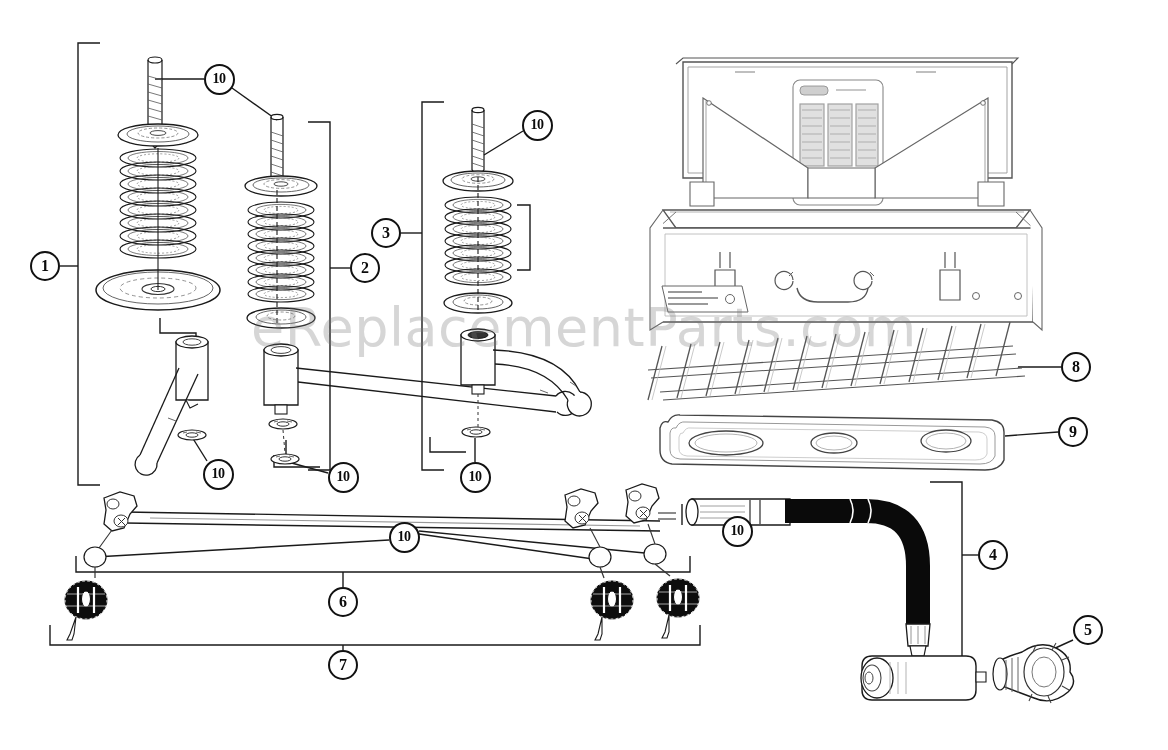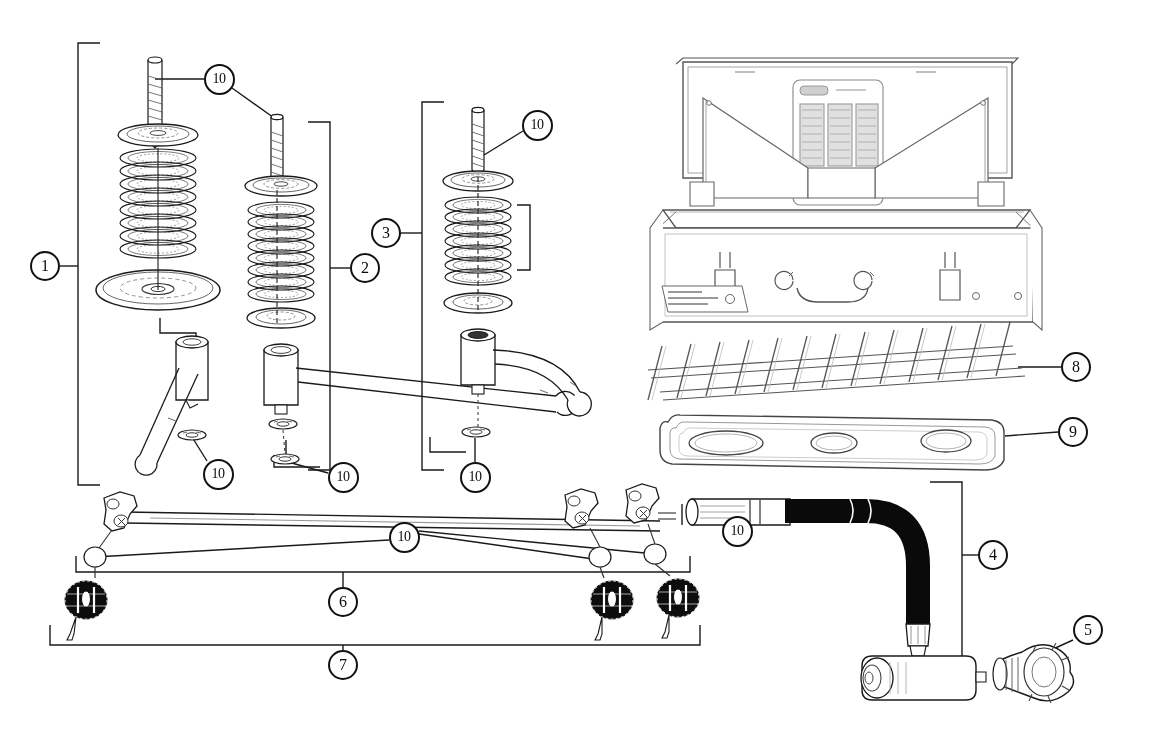--- a/index.html
+++ b/index.html
@@ -27,21 +27,21 @@
   }
   .callout {
     position: absolute;
     border-radius: 50%;
     background: #ffffff;
     border: 2.5px solid #111111;
     display: flex;
     align-items: center;
     justify-content: center;
     font-family: "Liberation Serif", "DejaVu Serif", serif;
-    font-weight: 400;
+    font-weight: 700;
     color: #0b0b0b;
     box-sizing: border-box;
     line-height: 1;
     user-select: none;
   }
   .callout.big {
     width: 30px;
     height: 30px;
     font-size: 16px;
     margin-left: -15px;
@@ -507,20 +507,21 @@
         <path d="M1006,660 L1006,690 M1012,658 L1012,692 M1018,657 L1018,693" stroke="#666" stroke-width="1"></path>
         <ellipse cx="1044" cy="672" rx="20" ry="24" fill="#fff" stroke="#333" stroke-width="1.2"></ellipse>
         <ellipse cx="1044" cy="672" rx="12" ry="15" fill="#fff" stroke="#777" stroke-width="1"></ellipse>
         <path d="M1033,652 L1036,645 M1052,650 L1056,643 M1062,660 L1069,657
                  M1062,686 L1069,690 M1048,696 L1051,703 M1032,694 L1029,701" stroke="#444" stroke-width="1.1"></path>
       </g>
     </g>
 
   </svg>
 
+  <div id="watermark">eReplacementParts.com</div>
 
   <div id="callout-layer">
       <div class="callout big" style="left: 45px; top: 266px;">1</div>
       <div class="callout big" style="left: 365px; top: 268px;">2</div>
       <div class="callout big" style="left: 386px; top: 233px;">3</div>
       <div class="callout big" style="left: 993px; top: 555px;">4</div>
       <div class="callout big" style="left: 1088px; top: 630px;">5</div>
       <div class="callout big" style="left: 343px; top: 602px;">6</div>
       <div class="callout big" style="left: 343px; top: 665px;">7</div>
       <div class="callout big" style="left: 1076px; top: 367px;">8</div>

